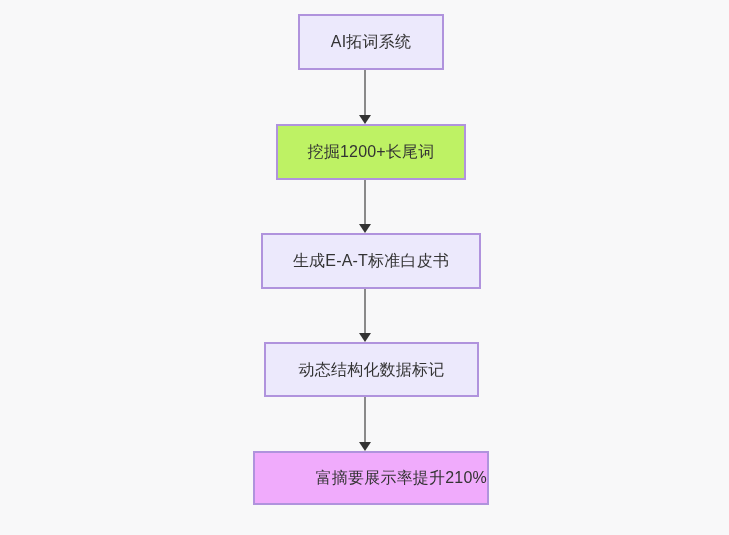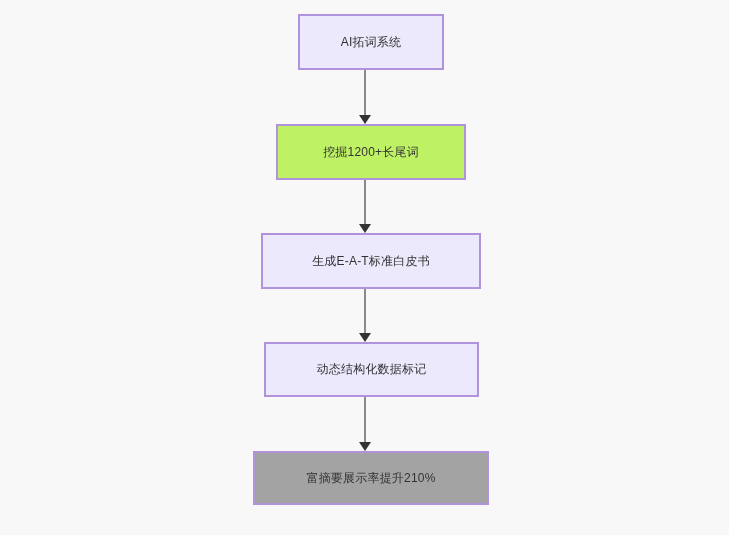--- a/index.html
+++ b/index.html
@@ -22,21 +22,21 @@
     position: absolute;
     box-sizing: border-box;
     display: flex;
     align-items: center;
     justify-content: center;
     background: #ece9fc;
     border: 2px solid #b093dd;
     border-radius: 0;
   }
   .node-label {
-    font-size: 12px;
+    font-size: 16px;
     line-height: 1.2;
     color: #333333;
     letter-spacing: 0.2px;
     white-space: nowrap;
     text-align: center;
   }
   .connector {
     position: absolute;
     width: 14px;
     display: flex;
@@ -82,16 +82,16 @@
     </div>
     <div class="node" style="left: 276px; top: 124px; width: 190px; height: 56px; background: #bef264; border-color: rgb(176, 147, 221);">
       <span class="node-label" style="color: rgb(51, 51, 51);">挖掘1200+长尾词</span>
     </div>
     <div class="node" style="left: 264px; top: 342px; width: 215px; height: 55px; background: rgb(236, 233, 252); border-color: rgb(176, 147, 221);">
       <span class="node-label" style="color: rgb(51, 51, 51);">动态结构化数据标记</span>
     </div>
     <div class="node" style="left: 261px; top: 233px; width: 220px; height: 56px; background: rgb(236, 233, 252); border-color: rgb(176, 147, 221);">
       <span class="node-label" style="color: rgb(51, 51, 51);">生成E-A-T标准白皮书</span>
     </div>
-    <div class="node" style="left: 253px; top: 451px; width: 236px; height: 54px; background: #a3a3a3; border-color: rgb(176, 147, 221);">
+    <div class="node" style="left: 253px; top: 451px; width: 236px; height: 54px; background: #f0abfc; border-color: rgb(176, 147, 221); justify-content: flex-end;">
       <span class="node-label" style="color: rgb(51, 51, 51);">富摘要展示率提升210%</span>
     </div>
   </div>
 
 </body></html>

